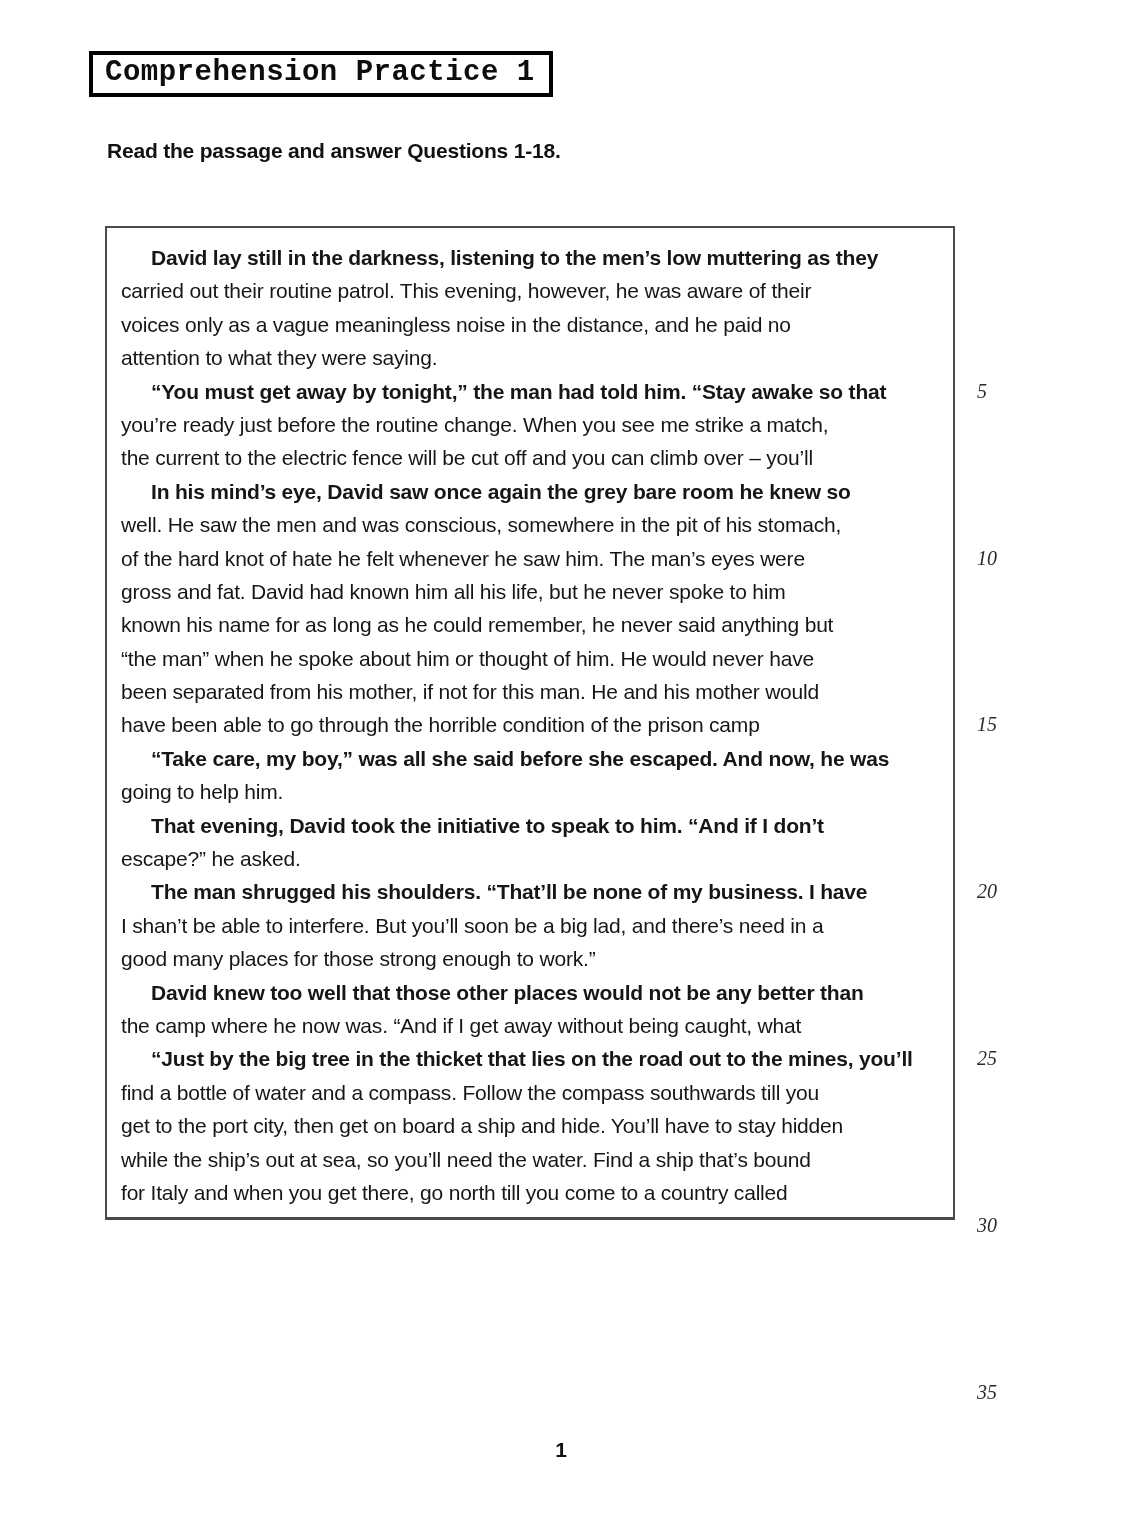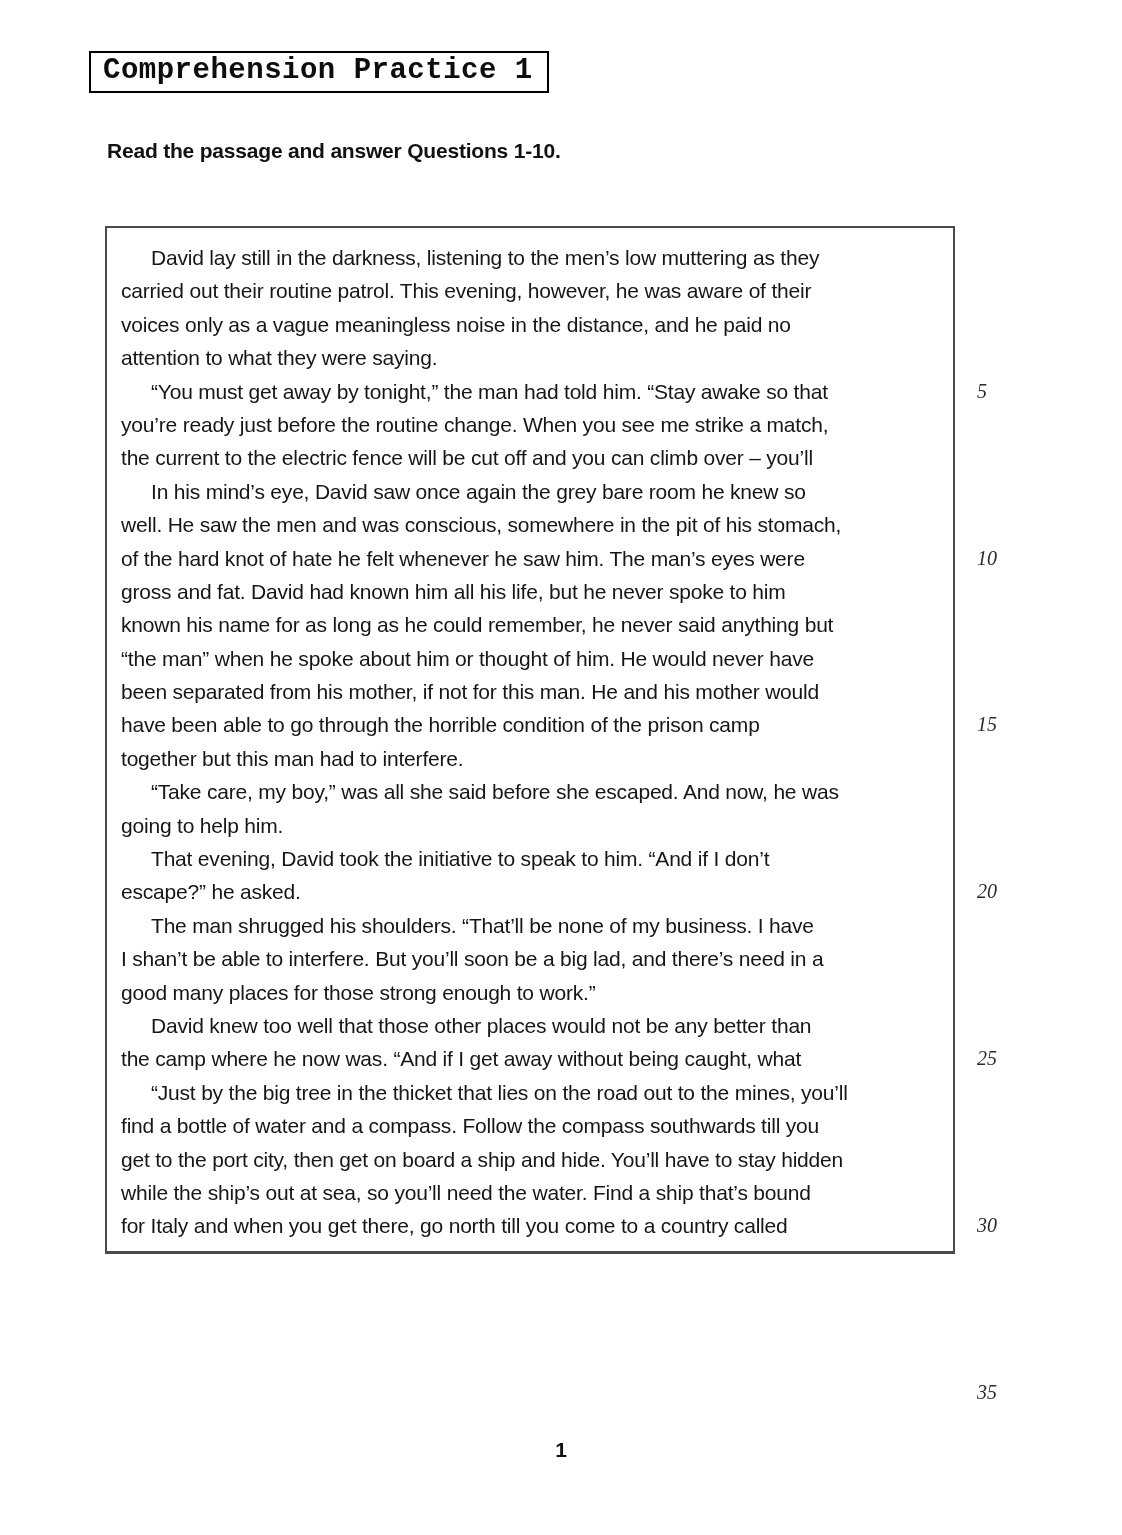--- a/index.html
+++ b/index.html
@@ -7,21 +7,21 @@
     width: 1122px; height: 1535px;
     background: #ffffff;
     position: relative;
     font-family: "Liberation Sans", sans-serif;
     color: #151515;
     overflow: hidden;
   }
   .title-box {
     position: absolute;
     left: 89px; top: 51px;
-    border: 2px solid #000000;
+    border: 4px solid #000000;
     padding: 1px 14px 4px 12px;
     font-family: "Liberation Mono", monospace;
     font-weight: bold;
     font-size: 29px;
     letter-spacing: 0.5px;
     color: #0d0d0d;
     background: #fff;
     white-space: nowrap;
   }
   .instruction {
@@ -43,21 +43,21 @@
     background: #fff;
   }
   .pline {
     height: 33.4px;
     line-height: 33.4px;
     font-size: 21px;
     letter-spacing: -0.2px;
     white-space: nowrap;
     color: #161616;
   }
-  .pline.indent { text-indent: 30px; }
+  .pline.indent { text-indent: 30px; font-weight: bold; }
   .line-numbers {
     position: absolute;
     left: 977px; top: 241px;
     width: 60px;
   }
   .numrow {
     height: 33.4px;
     line-height: 33.4px;
     font-family: "Liberation Serif", serif;
     font-style: italic;
@@ -72,40 +72,39 @@
     font-size: 21px;
     font-weight: bold;
     color: #111;
   }
 </style>
 </head>
 <body>
 
 <div class="title-box">Comprehension Practice 1</div>
 
-<div class="instruction">Read the passage and answer Questions 1-10.</div>
+<div class="instruction">Read the passage and answer Questions 1-18.</div>
 
 <div class="passage-box">
   <div>
       <div class="pline indent">David lay still in the darkness, listening to the men’s low muttering as they</div>
       <div class="pline">carried out their routine patrol. This evening, however, he was aware of their</div>
       <div class="pline">voices only as a vague meaningless noise in the distance, and he paid no</div>
       <div class="pline">attention to what they were saying.</div>
       <div class="pline indent">“You must get away by tonight,” the man had told him. “Stay awake so that</div>
       <div class="pline">you’re ready just before the routine change. When you see me strike a match,</div>
       <div class="pline">the current to the electric fence will be cut off and you can climb over – you’ll</div>
       <div class="pline indent">In his mind’s eye, David saw once again the grey bare room he knew so</div>
       <div class="pline">well. He saw the men and was conscious, somewhere in the pit of his stomach,</div>
       <div class="pline">of the hard knot of hate he felt whenever he saw him. The man’s eyes were</div>
       <div class="pline">gross and fat. David had known him all his life, but he never spoke to him</div>
       <div class="pline">known his name for as long as he could remember, he never said anything but</div>
       <div class="pline">“the man” when he spoke about him or thought of him. He would never have</div>
       <div class="pline">been separated from his mother, if not for this man. He and his mother would</div>
       <div class="pline">have been able to go through the horrible condition of the prison camp</div>
-      <div class="pline">together but this man had to interfere.</div>
       <div class="pline indent">“Take care, my boy,” was all she said before she escaped. And now, he was</div>
       <div class="pline">going to help him.</div>
       <div class="pline indent">That evening, David took the initiative to speak to him. “And if I don’t</div>
       <div class="pline">escape?” he asked.</div>
       <div class="pline indent">The man shrugged his shoulders. “That’ll be none of my business. I have</div>
       <div class="pline">I shan’t be able to interfere. But you’ll soon be a big lad, and there’s need in a</div>
       <div class="pline">good many places for those strong enough to work.”</div>
       <div class="pline indent">David knew too well that those other places would not be any better than</div>
       <div class="pline">the camp where he now was. “And if I get away without being caught, what</div>
       <div class="pline indent">“Just by the big tree in the thicket that lies on the road out to the mines, you’ll</div>

